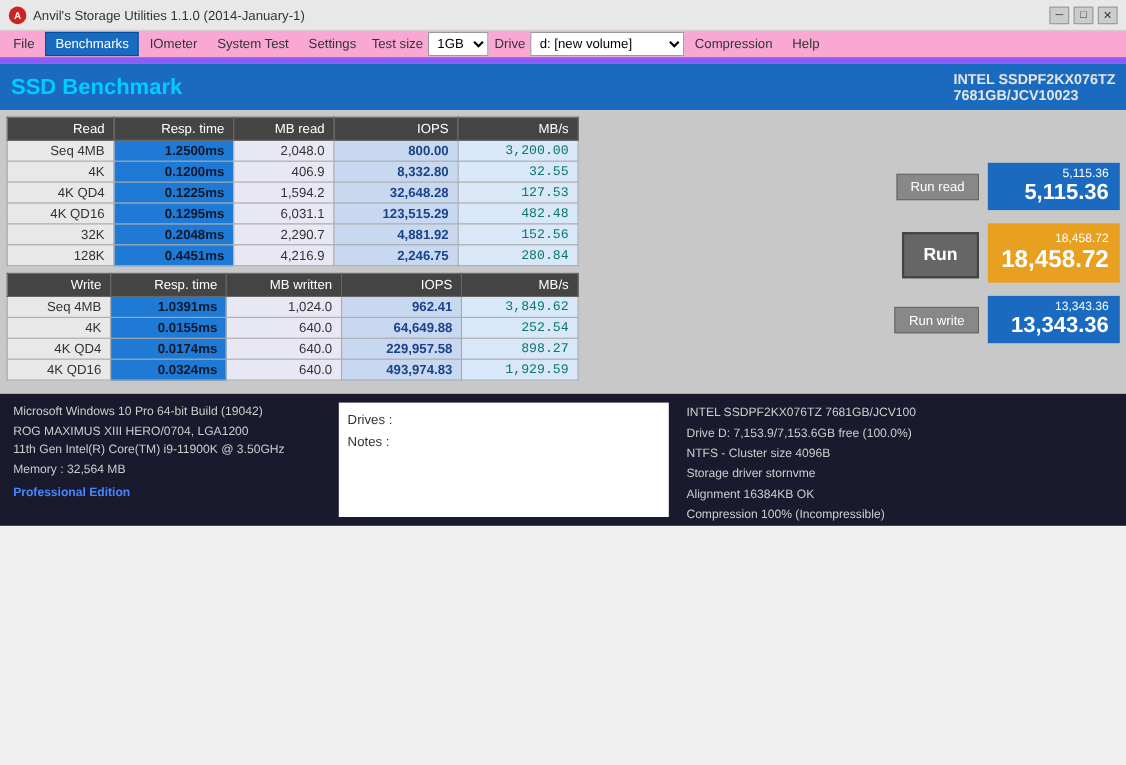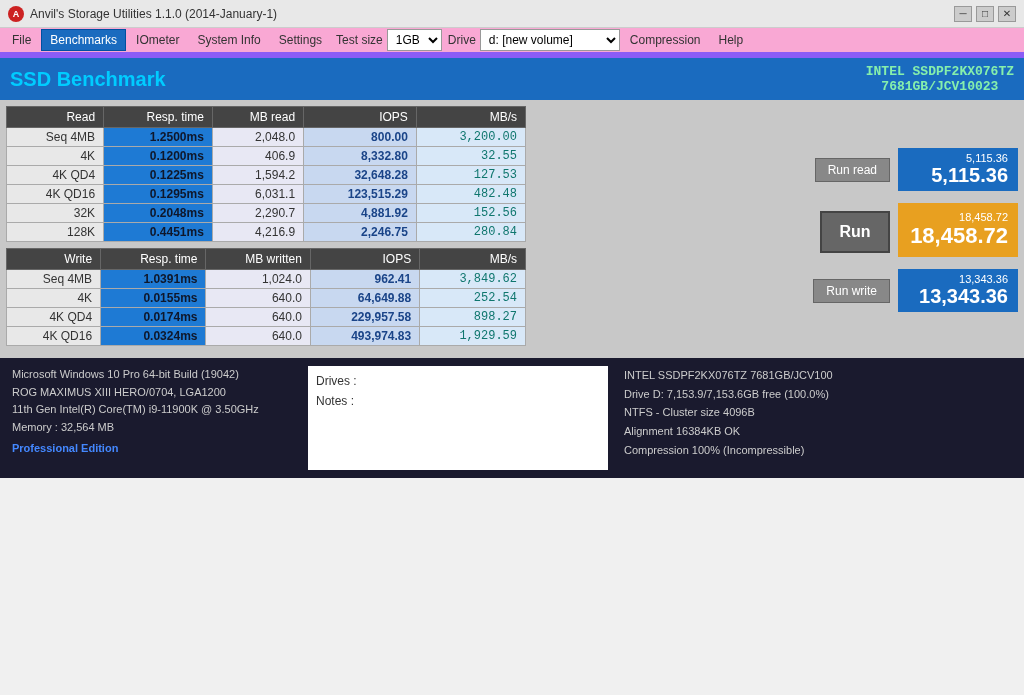--- a/index.html
+++ b/index.html
@@ -85,24 +85,23 @@
       justify-content: space-between;
       align-items: center;
     }
     .benchmark-title {
       font-size: 20px;
       font-weight: bold;
       color: #00ccff;
     }
     .benchmark-device {
       font-size: 13px;
-      color: #86efac;
-      text-align: center;
-      font-weight: bold;
-      font-family: Liberation Mono, monospace;
+      color: #e5e5e5;
+      text-align: left;
+      font-weight: bold;
     }
 
     
     .main-content {
       display: flex;
       background: #c8c8c8;
       padding: 6px;
       gap: 8px;
     }
 
@@ -263,21 +262,21 @@
     <div class="title-bar-btn">─</div>
     <div class="title-bar-btn">□</div>
     <div class="title-bar-btn">✕</div>
   </div>
 </div>
 
 <div class="menu-bar">
   <div class="menu-item">File</div>
   <div class="menu-item active">Benchmarks</div>
   <div class="menu-item">IOmeter</div>
-  <div class="menu-item">System Info</div>
+  <div class="menu-item">System Test</div>
   <div class="menu-item">Settings</div>
   <div class="test-size-group">
     <span class="test-size-label">Test size</span>
     <select class="test-size-select">
       <option>1GB</option>
     </select>
   </div>
   <div class="drive-group">
     <span class="drive-label">Drive</span>
     <select class="drive-select">
@@ -443,16 +442,17 @@
 
   <div class="bottom-middle">
     <div style="margin-bottom: 6px;">Drives :</div>
     <div>Notes :</div>
   </div>
 
   <div class="bottom-right">
     <div>INTEL SSDPF2KX076TZ 7681GB/JCV100</div>
     <div>Drive D: 7,153.9/7,153.6GB free (100.0%)</div>
     <div>NTFS - Cluster size 4096B</div>
+    <div>Storage driver  stornvme</div>
     <div>Alignment 16384KB OK</div>
     <div>Compression 100% (Incompressible)</div>
   </div>
 </div>
 
 </body></html>

